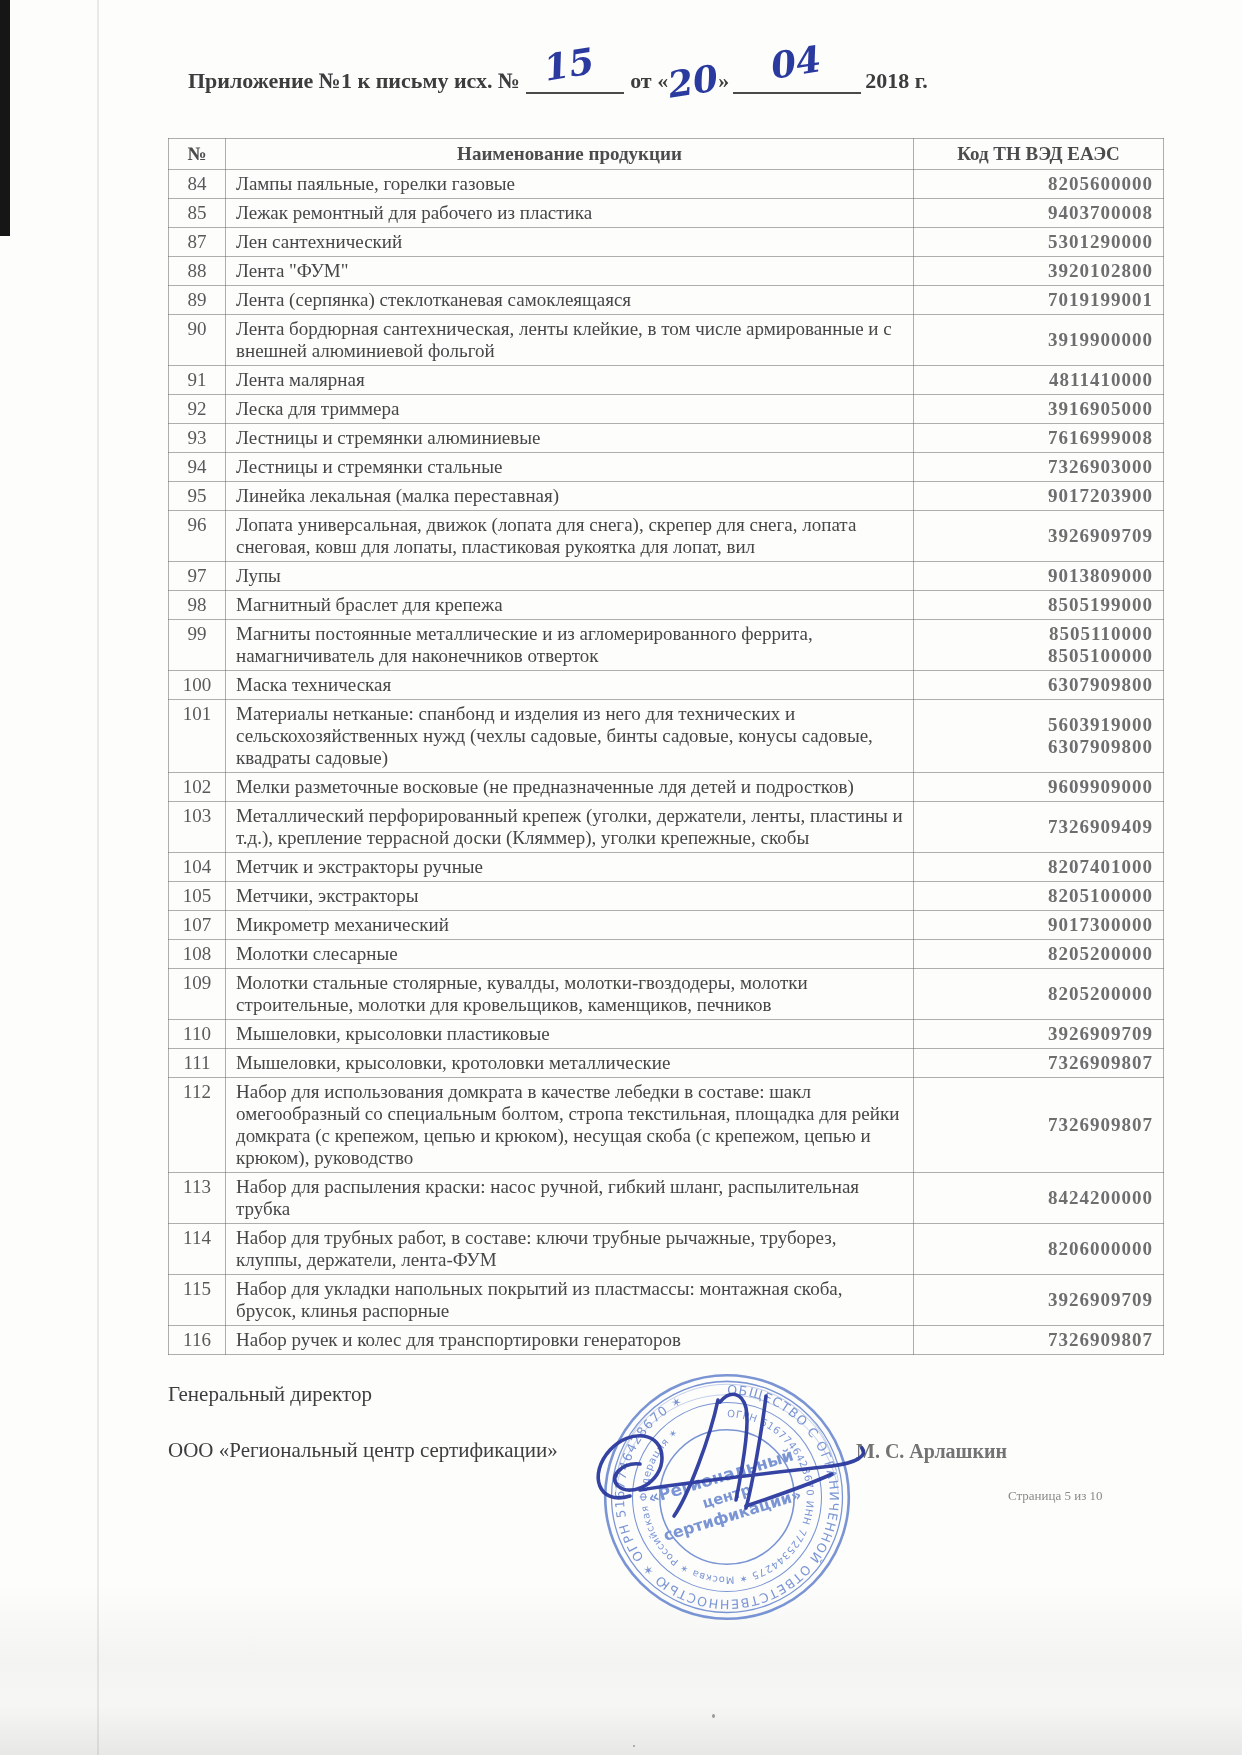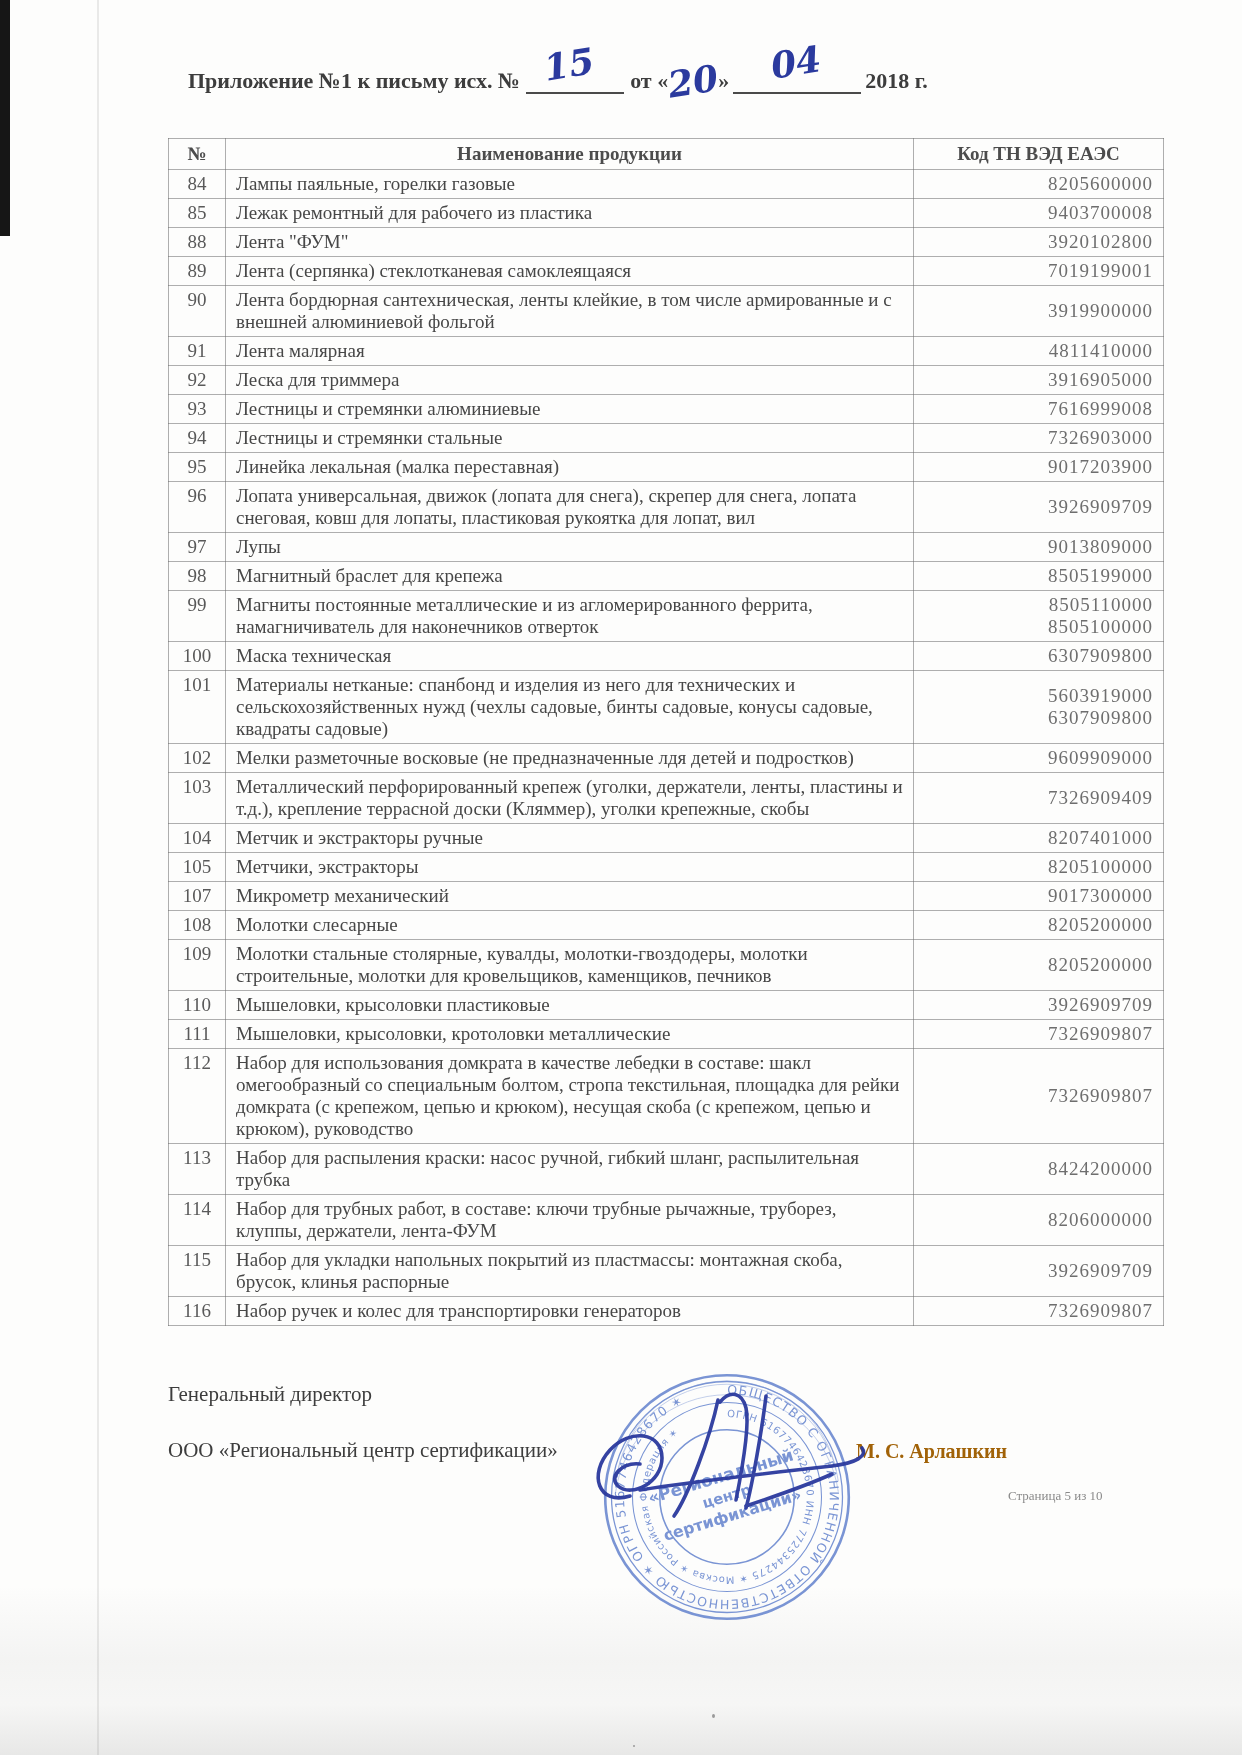--- a/index.html
+++ b/index.html
@@ -42,26 +42,26 @@
     border-collapse:collapse;table-layout:fixed;
     font-size:19px;line-height:22px;
   }
   table.products col.w-num{width:57px;}
   table.products col.w-name{width:688px;}
   table.products col.w-code{width:250px;}
   table.products th,table.products td{border:1px solid var(--border);padding:3px 10px;}
   table.products th{font-weight:bold;color:#4c4c4c;text-align:center;padding:4px 6px;}
   td.c-num{text-align:center;vertical-align:top;color:#595959;}
   td.c-name{text-align:left;vertical-align:top;}
-  td.c-code{text-align:right;vertical-align:middle;color:var(--code);padding-right:13px;letter-spacing:1px;}
+  td.c-code{text-align:right;vertical-align:middle;color:var(--code);padding-right:13px;letter-spacing:1px;font-weight:bold;}
 
   
   .director{position:absolute;left:168px;top:1382px;font-weight:normal;font-size:21px;color:#3d3d3d;}
   .company{position:absolute;left:168px;top:1438px;font-weight:normal;font-size:21px;color:#3d3d3d;}
-  .signer{position:absolute;left:856px;top:1440px;font-weight:bold;font-size:20px;color:#a16207;}
+  .signer{position:absolute;left:856px;top:1440px;font-weight:bold;font-size:20px;color:#737373;}
   .page-note{position:absolute;left:1008px;top:1488px;font-size:13px;color:#8a8a8a;}
 
   .stamp-wrap{position:absolute;left:601px;top:1371px;width:252px;height:252px;opacity:.92;}
   .sig-wrap{position:absolute;left:570px;top:1378px;width:330px;height:170px;}
 </style>
 </head>
 <body>
 
 <div class="page">
 
@@ -93,20 +93,27 @@
           <td class="c-name">Лампы паяльные, горелки газовые</td>
           <td class="c-code">
             <div>8205600000</div>
           </td>
         </tr>
         <tr>
           <td class="c-num">85</td>
           <td class="c-name">Лежак ремонтный для рабочего из пластика</td>
           <td class="c-code">
             <div>9403700008</div>
+          </td>
+        </tr>
+        <tr>
+          <td class="c-num">87</td>
+          <td class="c-name">Лен сантехнический</td>
+          <td class="c-code">
+            <div>5301290000</div>
           </td>
         </tr>
         <tr>
           <td class="c-num">88</td>
           <td class="c-name">Лента "ФУМ"</td>
           <td class="c-code">
             <div>3920102800</div>
           </td>
         </tr>
         <tr>

